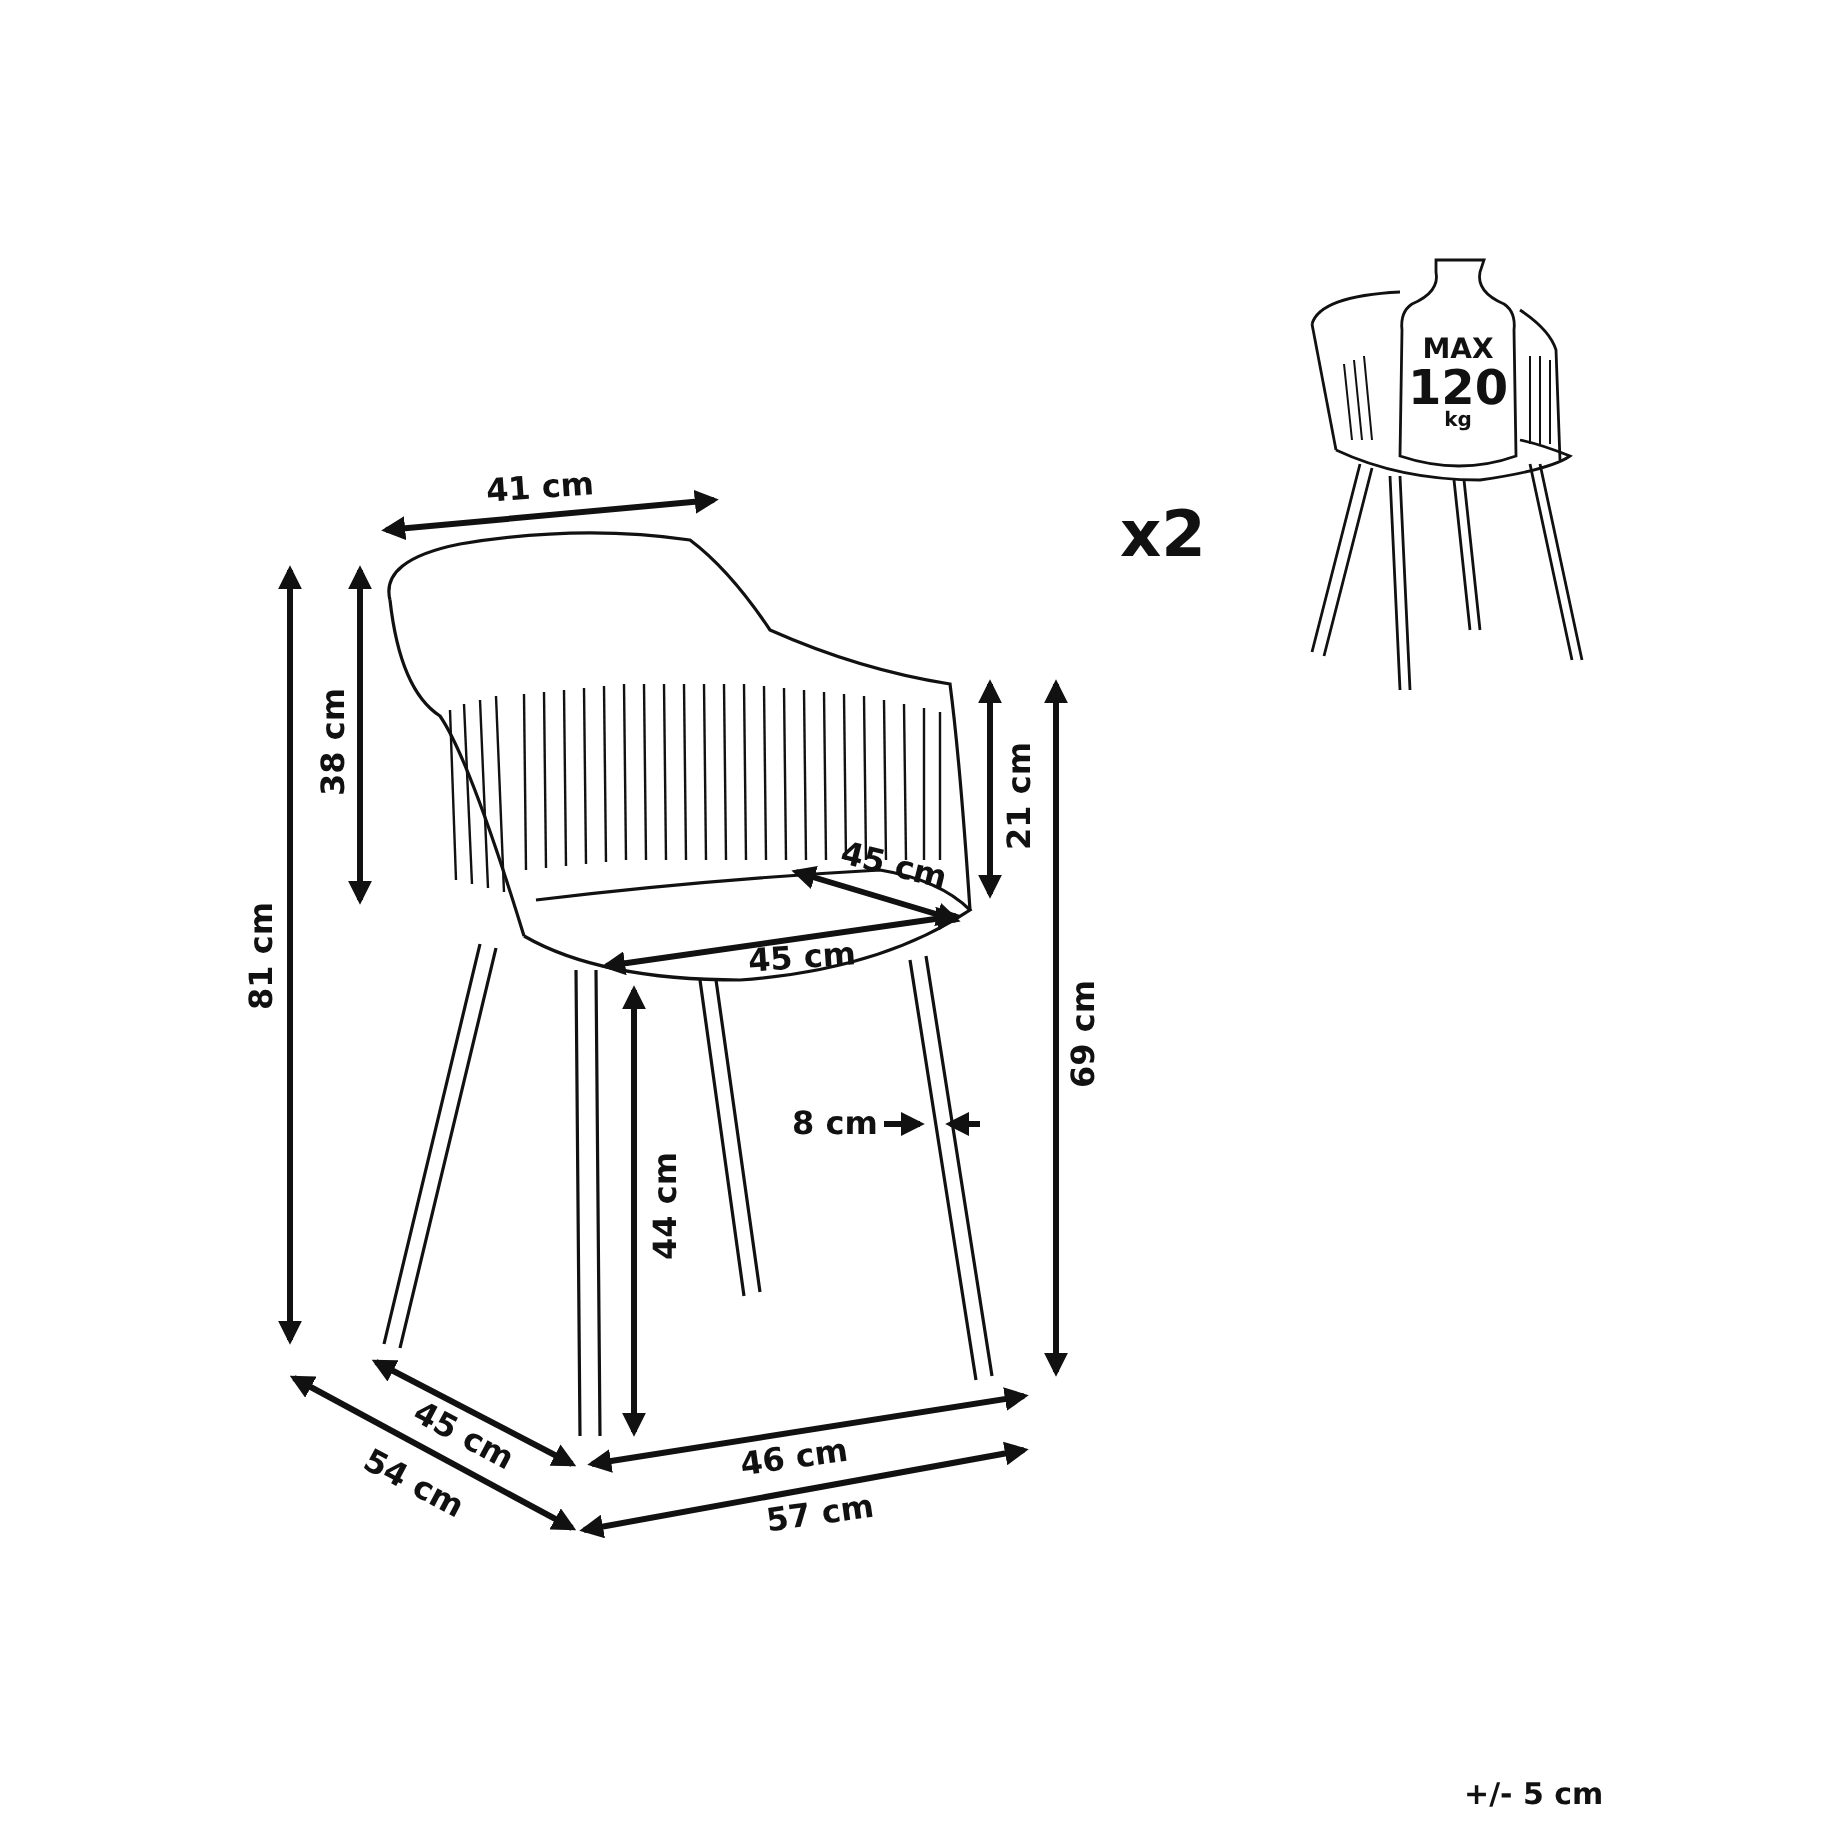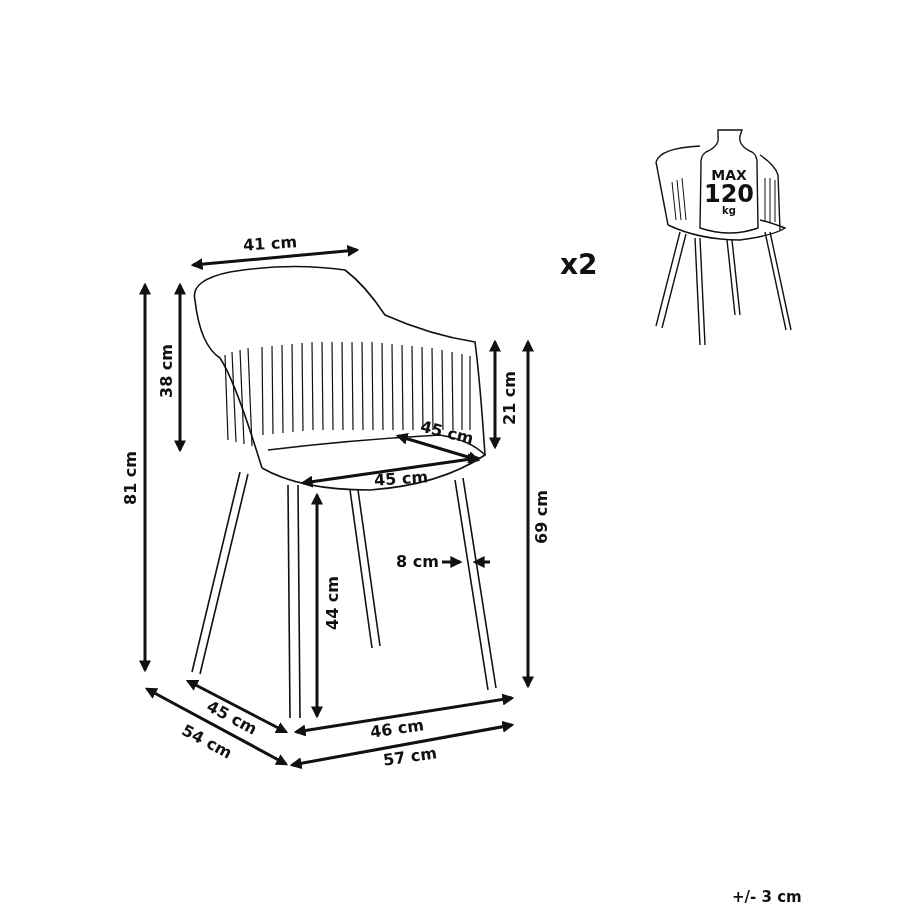--- a/index.html
+++ b/index.html
@@ -106,21 +106,21 @@
 <div class="lbl v" style="left:532px;top:544px;transform:rotate(-90deg);">69 cm</div>
 <div class="lbl" style="left:420px;top:423px;transform:rotate(14deg);">45 cm</div>
 <div class="lbl" style="left:374px;top:469px;transform:rotate(-4deg);">45 cm</div>
 <div class="lbl" style="left:396px;top:552px;">8 cm</div>
 <div class="lbl v" style="left:323px;top:630px;transform:rotate(-90deg);">44 cm</div>
 <div class="lbl" style="left:205px;top:708px;transform:rotate(28deg);">45 cm</div>
 <div class="lbl" style="left:180px;top:732px;transform:rotate(28deg);">54 cm</div>
 <div class="lbl" style="left:370px;top:719px;transform:rotate(-8deg);">46 cm</div>
 <div class="lbl" style="left:383px;top:747px;transform:rotate(-8deg);">57 cm</div>
 
-<div class="lbl" style="left:560px;top:248px;font-size:28px;">x2</div>
+<div class="lbl" style="left:560px;top:248px;font-size:32px;">x2</div>
 
 <div style="position:absolute;left:700px;top:168px;width:58px;text-align:center;line-height:1;">
   <div class="lbl" style="position:static;font-size:14px;">MAX</div>
   <div class="lbl" style="position:static;font-size:24px;">120</div>
   <div class="lbl" style="position:static;font-size:10px;">kg</div>
 </div>
 
-<div class="lbl" style="left:732px;top:888px;font-size:15px;">+/- 3 cm</div>
+<div class="lbl" style="left:732px;top:888px;font-size:15px;">+/- 5 cm</div>
 
 </body></html>

